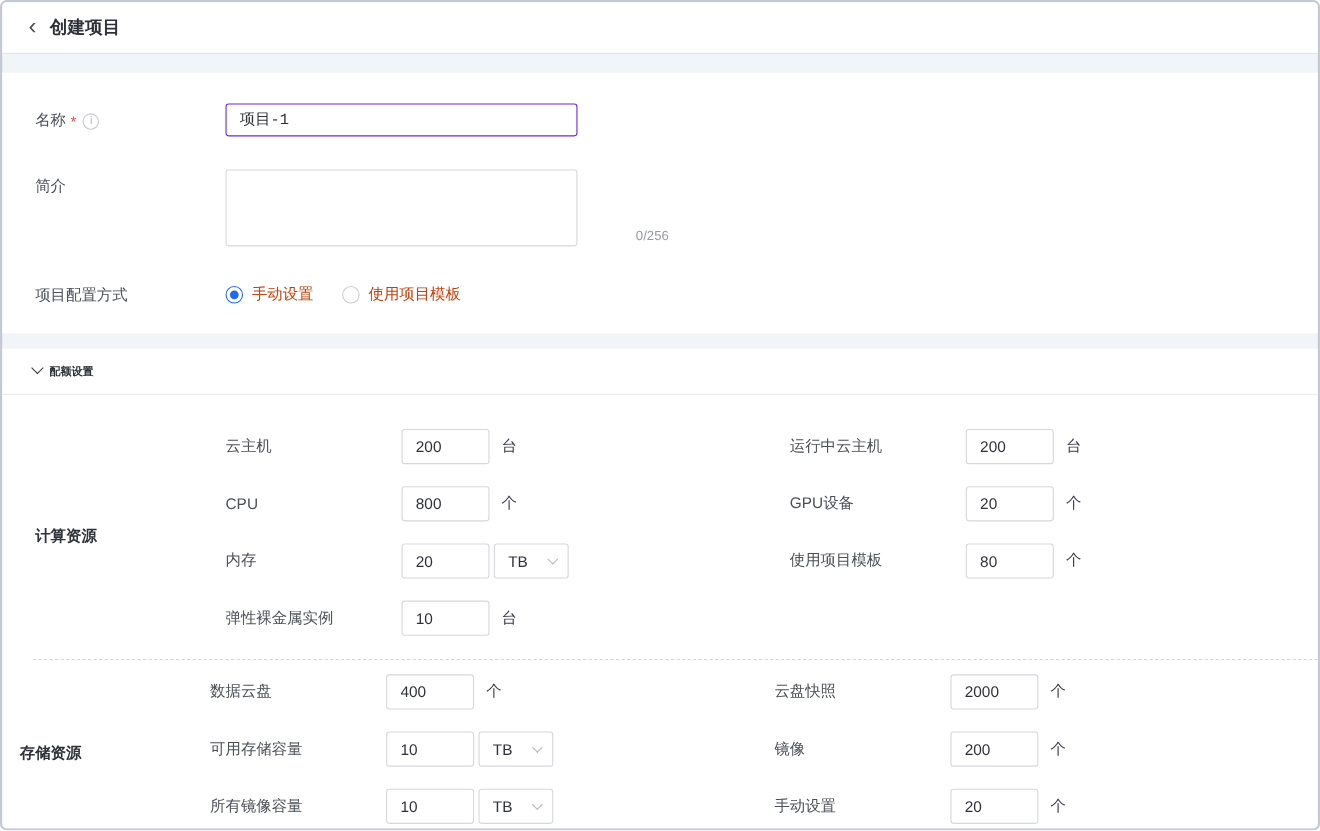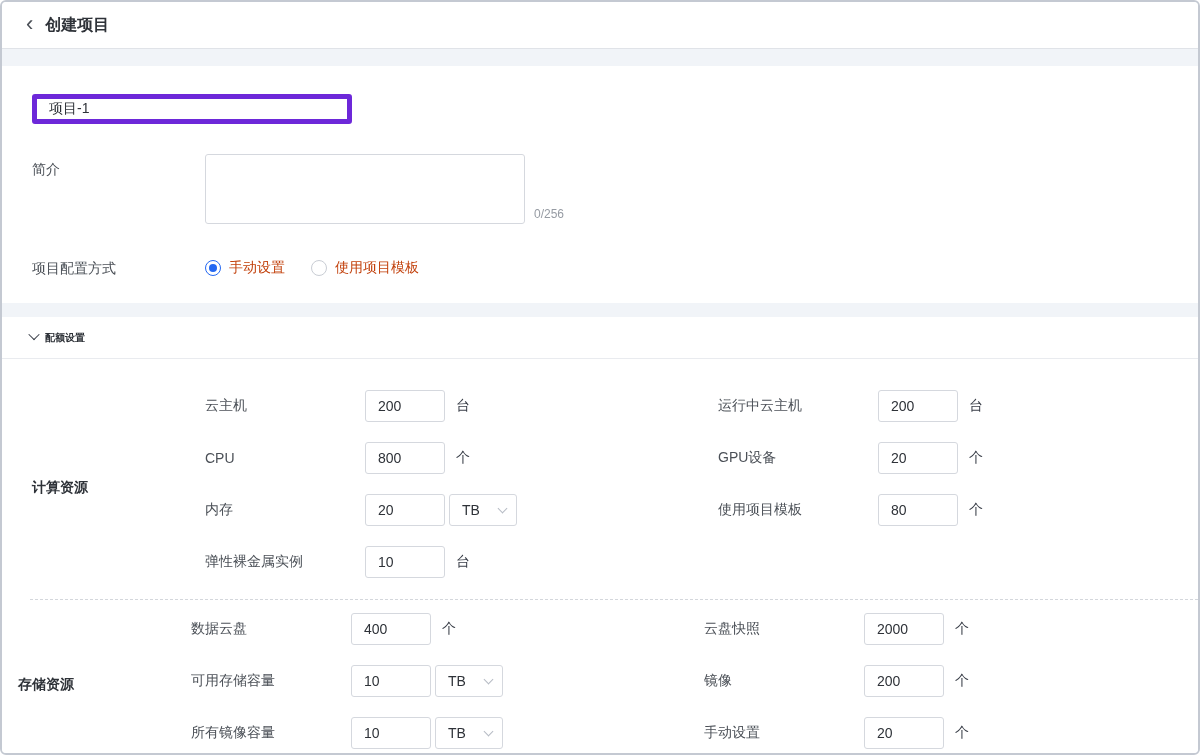--- a/index.html
+++ b/index.html
@@ -28,25 +28,25 @@
   .form-row { display:flex; align-items:flex-start; }
   .form-row + .form-row { margin-top:30px; }
   .lbl-col { width:173px; padding-top:7px; display:flex; align-items:center; font-size:14px; color:#4b5057; }
   .req { color:#e34d59; margin-left:4px; font-size:14px; }
   .info-icon {
     width:15px; height:15px; border:1px solid #c9cdd4; border-radius:50%;
     display:inline-flex; align-items:center; justify-content:center;
     font-size:10px; color:#b0b4bc; margin-left:6px; font-style:normal; cursor:pointer;
   }
   .text-input {
-    width:320px; height:30px; border:5px solid #6d28d9; border-radius:3px;
+    width:320px; height:30px; border:1px solid #6d28d9; border-radius:3px;
     padding:0 12px; font-size:14px; color:#2e3238; background:#fff; outline:none;
-    font-family:Liberation Sans, sans-serif;
-  }
-  .desc-wrap { display:flex; align-items:flex-end; }
+    font-family:Liberation Mono, monospace;
+  }
+  .desc-wrap { display:flex; align-items:flex-end;gap:44px; }
   textarea.desc {
     width:320px; height:70px; border:1px solid #d5d8de; border-radius:3px;
     padding:6px 12px; font-size:14px; color:#2e3238; resize:none; outline:none;
     font-family:inherit;
   }
   .counter { font-size:12px; color:#969ba3; margin-left:9px; line-height:1; padding-bottom:4px; }
 
   
   .radio-row .lbl-col { padding-top:3px; }
   .radios { display:flex; align-items:center; gap:26px; padding-top:2px; }
@@ -98,20 +98,25 @@
 <div class="page">
 
   <div class="topbar">
     <span class="back-icon">‹</span>
     <span class="page-title">创建项目</span>
   </div>
 
   <div class="card card-1">
 
     <div class="form-row">
+      <div class="lbl-col" style="padding-top:7px;">
+        <span>名称</span>
+        <span class="req">*</span>
+        <span class="info-icon">i</span>
+      </div>
       <input class="text-input" type="text" value="项目-1" style="">
     </div>
 
     <div class="form-row">
       <div class="lbl-col">
         <span>简介</span>
       </div>
       <div class="desc-wrap">
         <textarea class="desc" style=""></textarea>
         <span class="counter">0/256</span>

